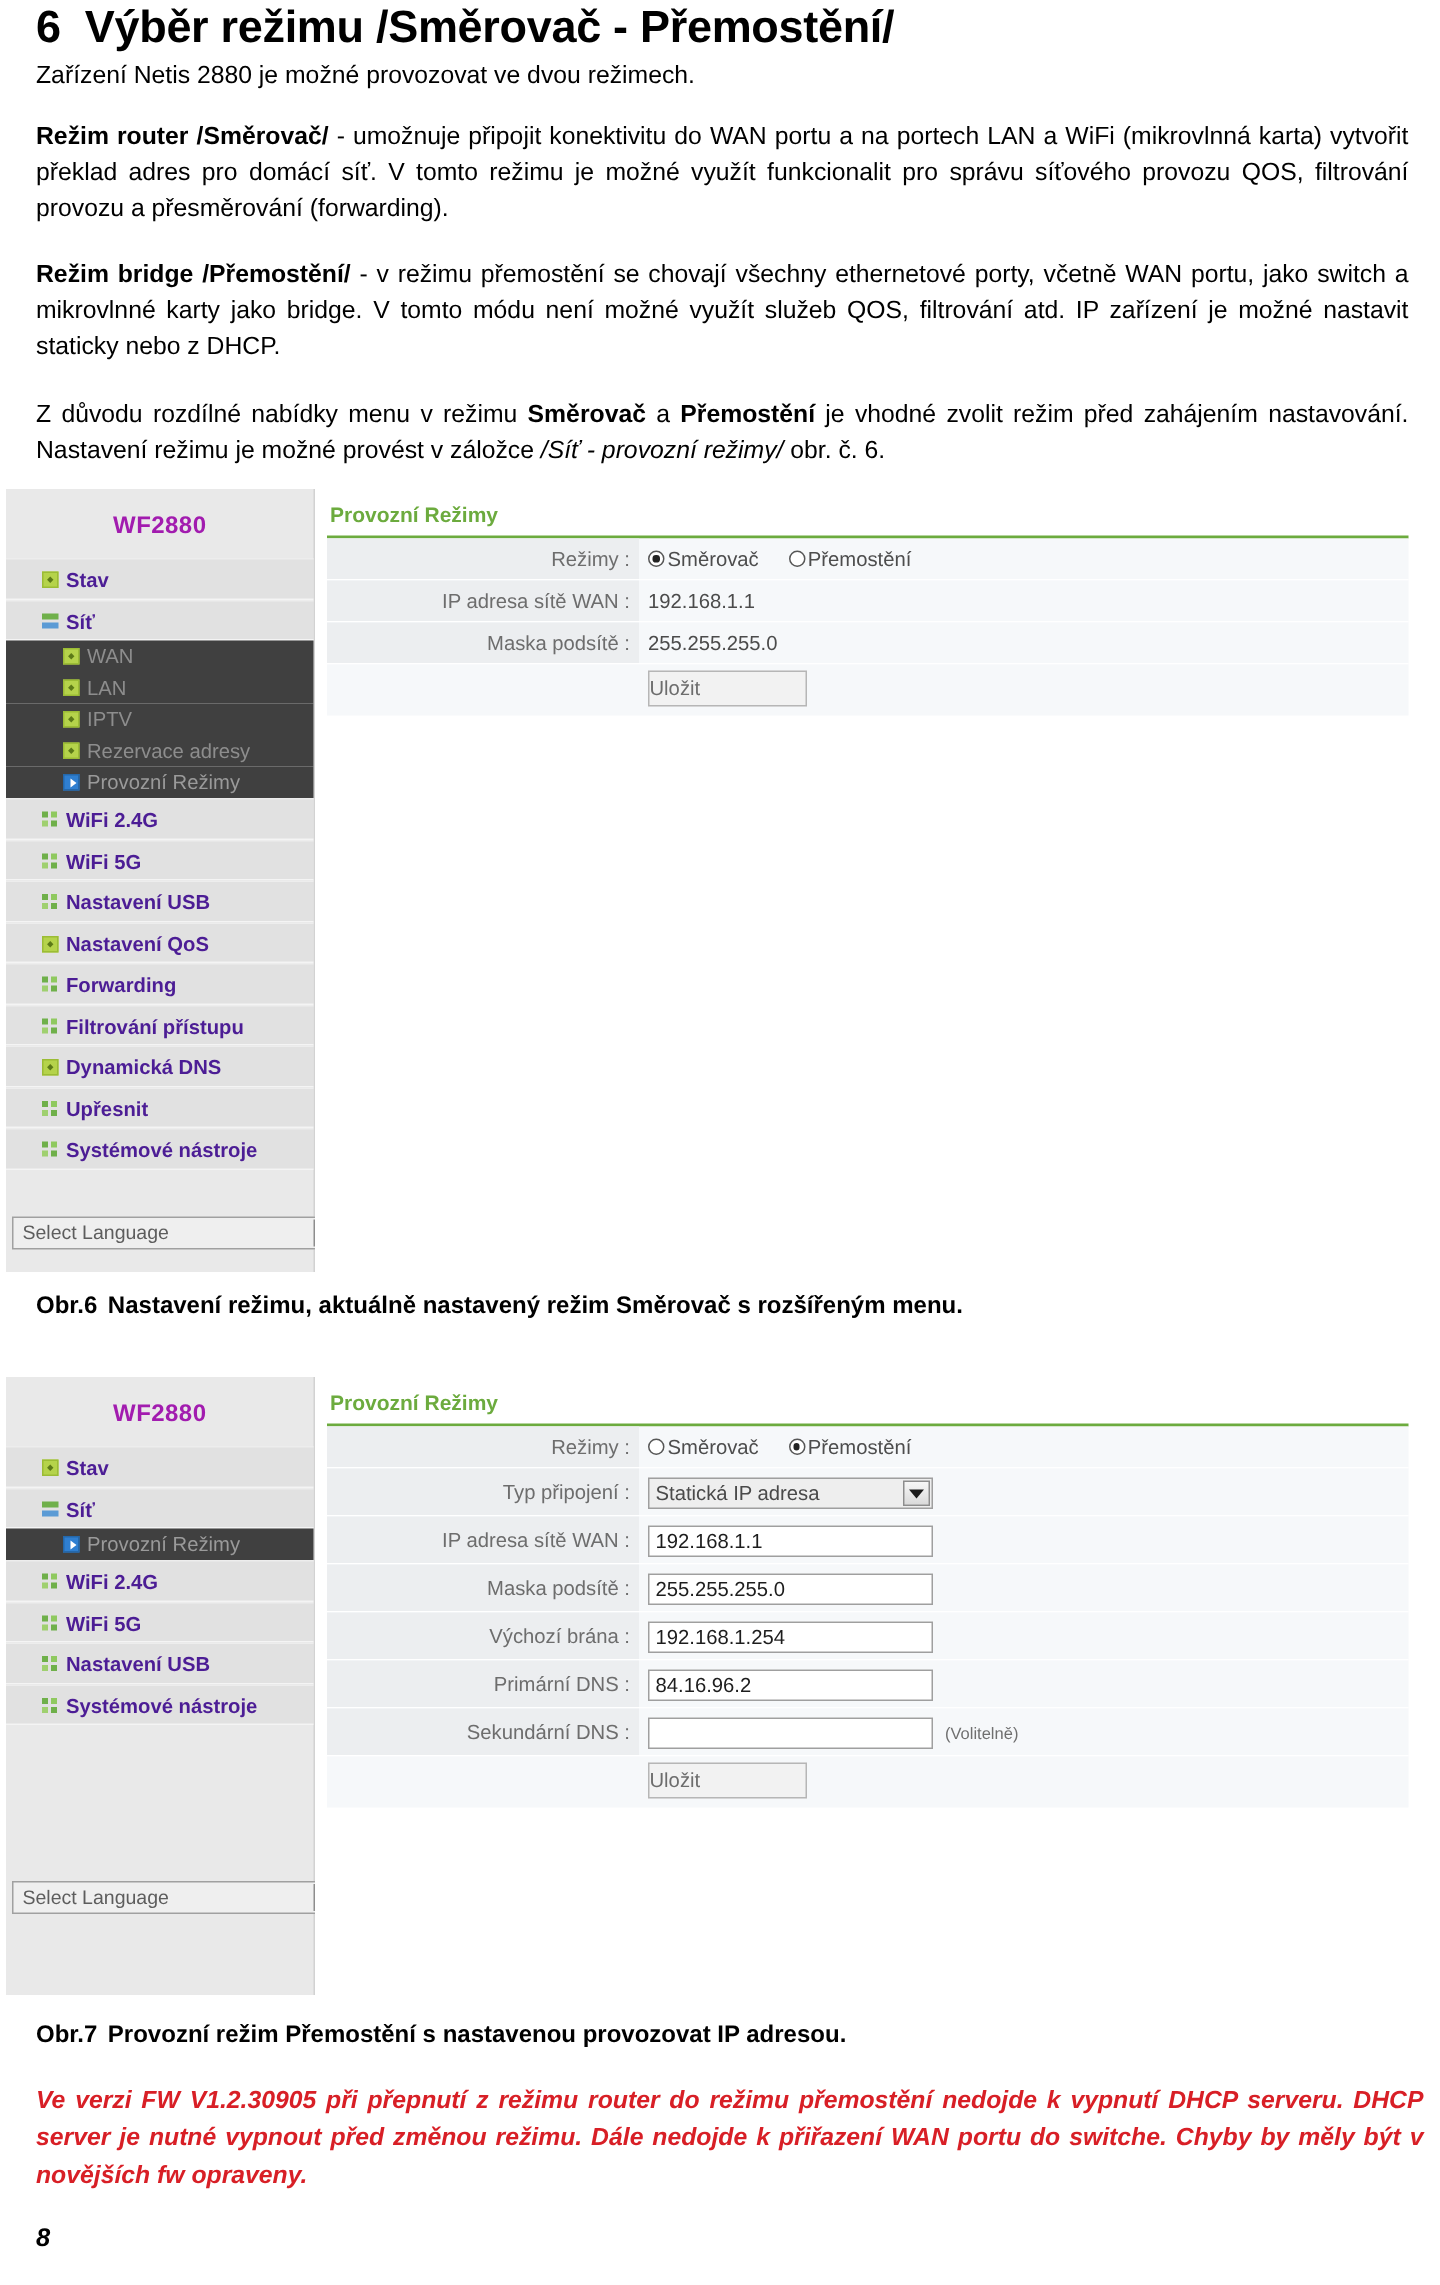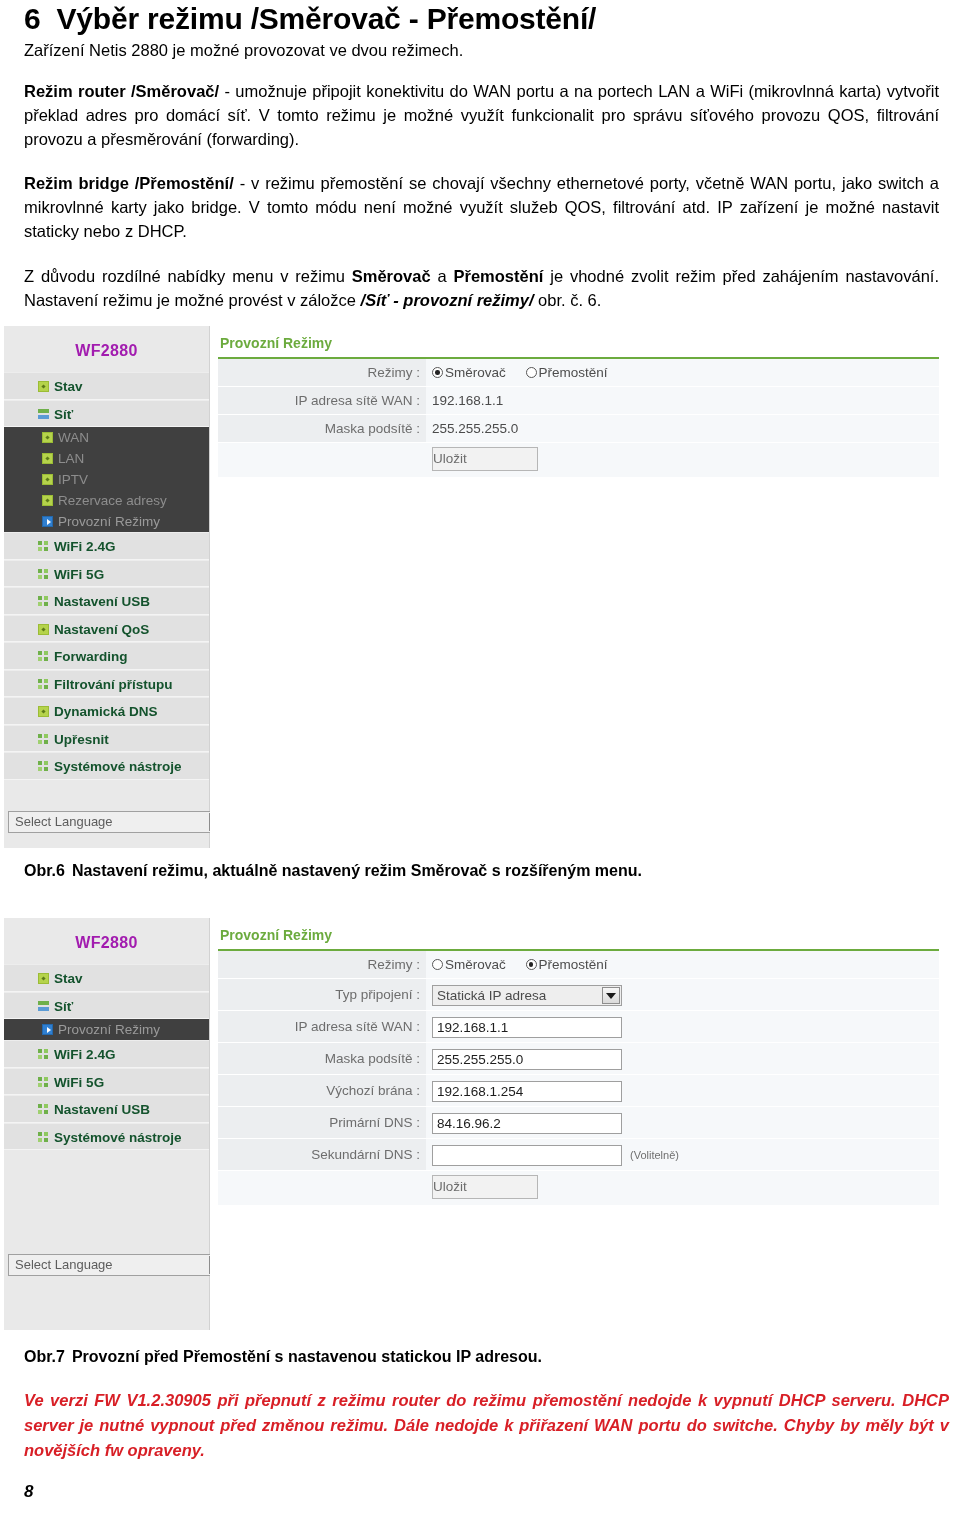--- a/index.html
+++ b/index.html
@@ -46,21 +46,21 @@
     width: 915px;
     font-size: 16.5px;
     line-height: 24px;
     text-align: justify;
     text-justify: inter-word;
   }
   .para.p1 { top: 79px; }
   .para.p2 { top: 171px; }
   .para.p3 { top: 264px; }
   .para b { font-weight: bold; }
-  .para i { font-style: italic; font-weight: bold; }
+  .para i { font-style: italic; font-weight: normal; }
 
   .fig-caption {
     position: absolute;
     left: 24px;
     font-size: 16px;
     font-weight: bold;
     white-space: nowrap;
   }
   .fig-caption.c1 { top: 862px; }
   .fig-caption.c2 { top: 1348px; }
@@ -115,22 +115,22 @@
   .nav-item {
     position: relative;
     height: 27.5px;
     line-height: 27.5px;
     background: #e1e1e1;
     border-bottom: 1px solid #f4f4f4;
     border-top: 1px solid #ededed;
     box-sizing: border-box;
     font-size: 13.5px;
     font-weight: bold;
-    color: #14532d;
-    padding-left: 34px;
+    color: #4c1d95;
+    padding-left: 24px;
     white-space: nowrap;
   }
   .nav-item.child {
     background: #404040;
     padding-left: 38px;
     font-weight: normal;
     font-size: 13.5px;
     color: #8d8d8d;
     border-bottom: none;
     border-top: none;
@@ -551,20 +551,20 @@
 
           <div class="btn-row">
             <div class="save-btn">Uložit</div>
           </div>
         </div>
       </div>
     </div>
   </div>
 
   <div class="fig-caption c2">
-    <span>Obr.7</span><span class="sp"></span><span>Provozní před Přemostění s nastavenou statickou IP adresou.</span>
+    <span>Obr.7</span><span class="sp"></span><span>Provozní režim Přemostění s nastavenou provozovat IP adresou.</span>
   </div>
 
   <div class="warn">Ve verzi FW V1.2.30905 při přepnutí z režimu router do režimu přemostění nedojde k vypnutí DHCP serveru. DHCP server je nutné vypnout před změnou režimu. Dále nedojde k přiřazení WAN portu do switche. Chyby by měly být v novějších fw opraveny.</div>
 
   <div class="page-num">8</div>
 
 </div>
 
 </body></html>

